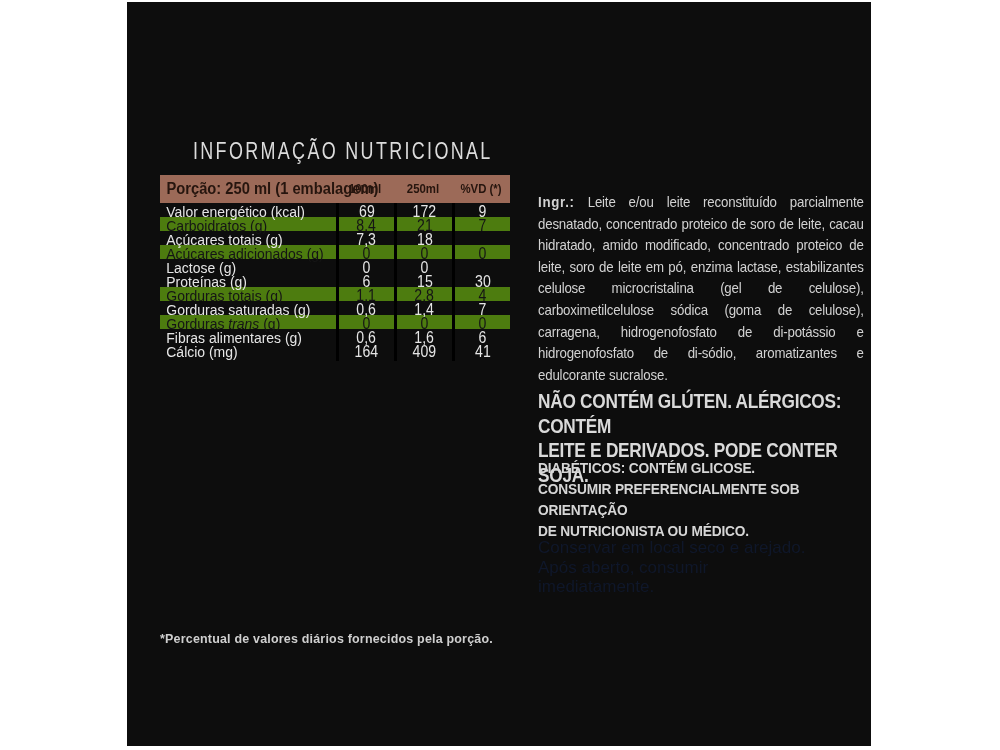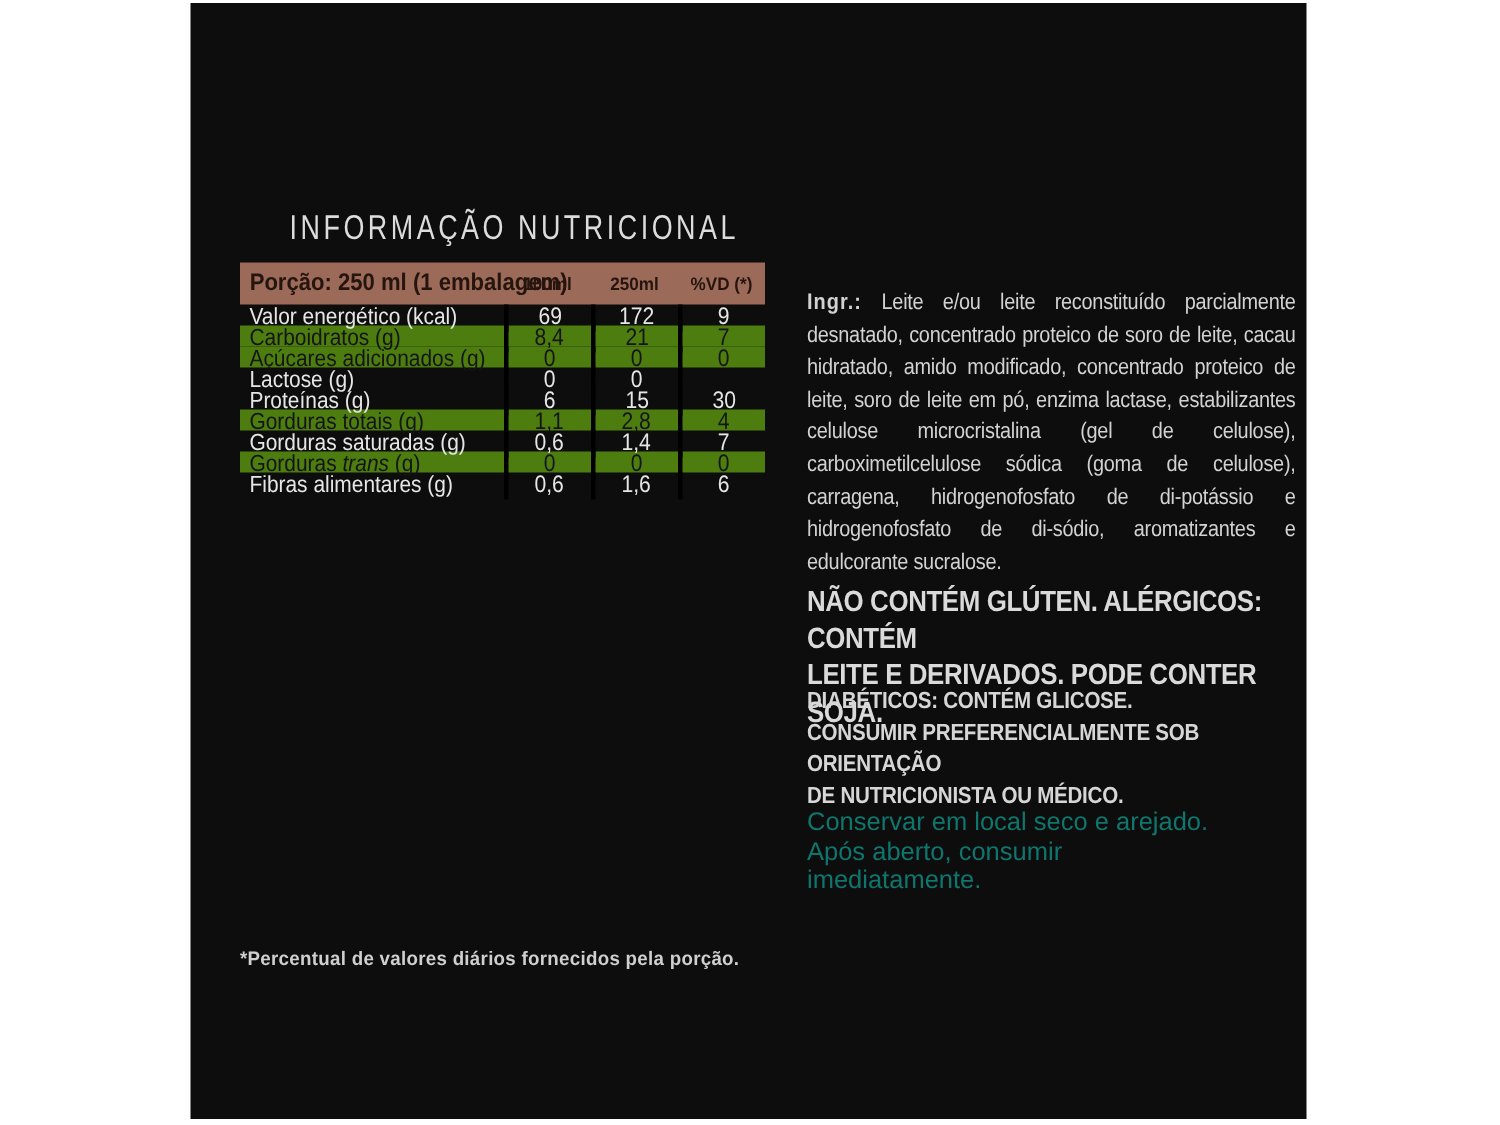--- a/index.html
+++ b/index.html
@@ -61,21 +61,21 @@
     transform:scaleX(0.885);transform-origin:top left;
   }
   .diabetics{
     position:absolute;left:538px;top:457px;width:372px;
     font-size:15.5px;line-height:21px;font-weight:700;color:#d6d6d6;
     white-space:pre-line;letter-spacing:-0.2px;
     transform:scaleX(0.885);transform-origin:top left;
   }
   .storage{
     position:absolute;left:538px;top:538px;width:340px;
-    font-size:17px;line-height:19.5px;color:#0f766e;white-space:pre-line;
+    font-size:17px;line-height:19.5px;color:#0f172a;white-space:pre-line;
   }
 </style>
 </head>
 <body>
 
 <div class="panel"></div>
 
 <div class="page-title">INFORMAÇÃO NUTRICIONAL</div>
 
 <div class="ntable">
@@ -103,20 +103,32 @@
         <div class="tval">
           <span>8,4</span>
         </div>
         <div class="tval">
           <span>21</span>
         </div>
         <div class="tval">
           <span>7</span>
         </div>
       </div>
+      <div class="trow">
+        <div class="tlabel">Açúcares totais (g)</div>
+        <div class="tval">
+          <span>7,3</span>
+        </div>
+        <div class="tval">
+          <span>18</span>
+        </div>
+        <div class="tval">
+          <span></span>
+        </div>
+      </div>
       <div class="trow alt">
         <div class="tlabel">Açúcares adicionados (g)</div>
         <div class="tval">
           <span>0</span>
         </div>
         <div class="tval">
           <span>0</span>
         </div>
         <div class="tval">
           <span>0</span>
@@ -185,20 +197,32 @@
       <div class="trow">
         <div class="tlabel">Fibras alimentares (g)</div>
         <div class="tval">
           <span>0,6</span>
         </div>
         <div class="tval">
           <span>1,6</span>
         </div>
         <div class="tval">
           <span>6</span>
+        </div>
+      </div>
+      <div class="trow">
+        <div class="tlabel">Cálcio (mg)</div>
+        <div class="tval">
+          <span>164</span>
+        </div>
+        <div class="tval">
+          <span>409</span>
+        </div>
+        <div class="tval">
+          <span>41</span>
         </div>
       </div>
     </div>
 </div>
 
 <div class="footnote">*Percentual de valores diários fornecidos pela porção.</div>
 
 <p class="ingredients"><span class="ingr-label">Ingr.:</span> <span>Leite e/ou leite reconstituído parcialmente desnatado, concentrado proteico de soro de leite, cacau hidratado, amido modificado, concentrado proteico de leite, soro de leite em pó, enzima lactase, estabilizantes celulose microcristalina (gel de celulose), carboximetilcelulose sódica (goma de celulose), carragena, hidrogenofosfato de di-potássio e hidrogenofosfato de di-sódio, aromatizantes e edulcorante sucralose.</span></p>
 
 <div class="allergen">NÃO CONTÉM GLÚTEN. ALÉRGICOS: CONTÉM

